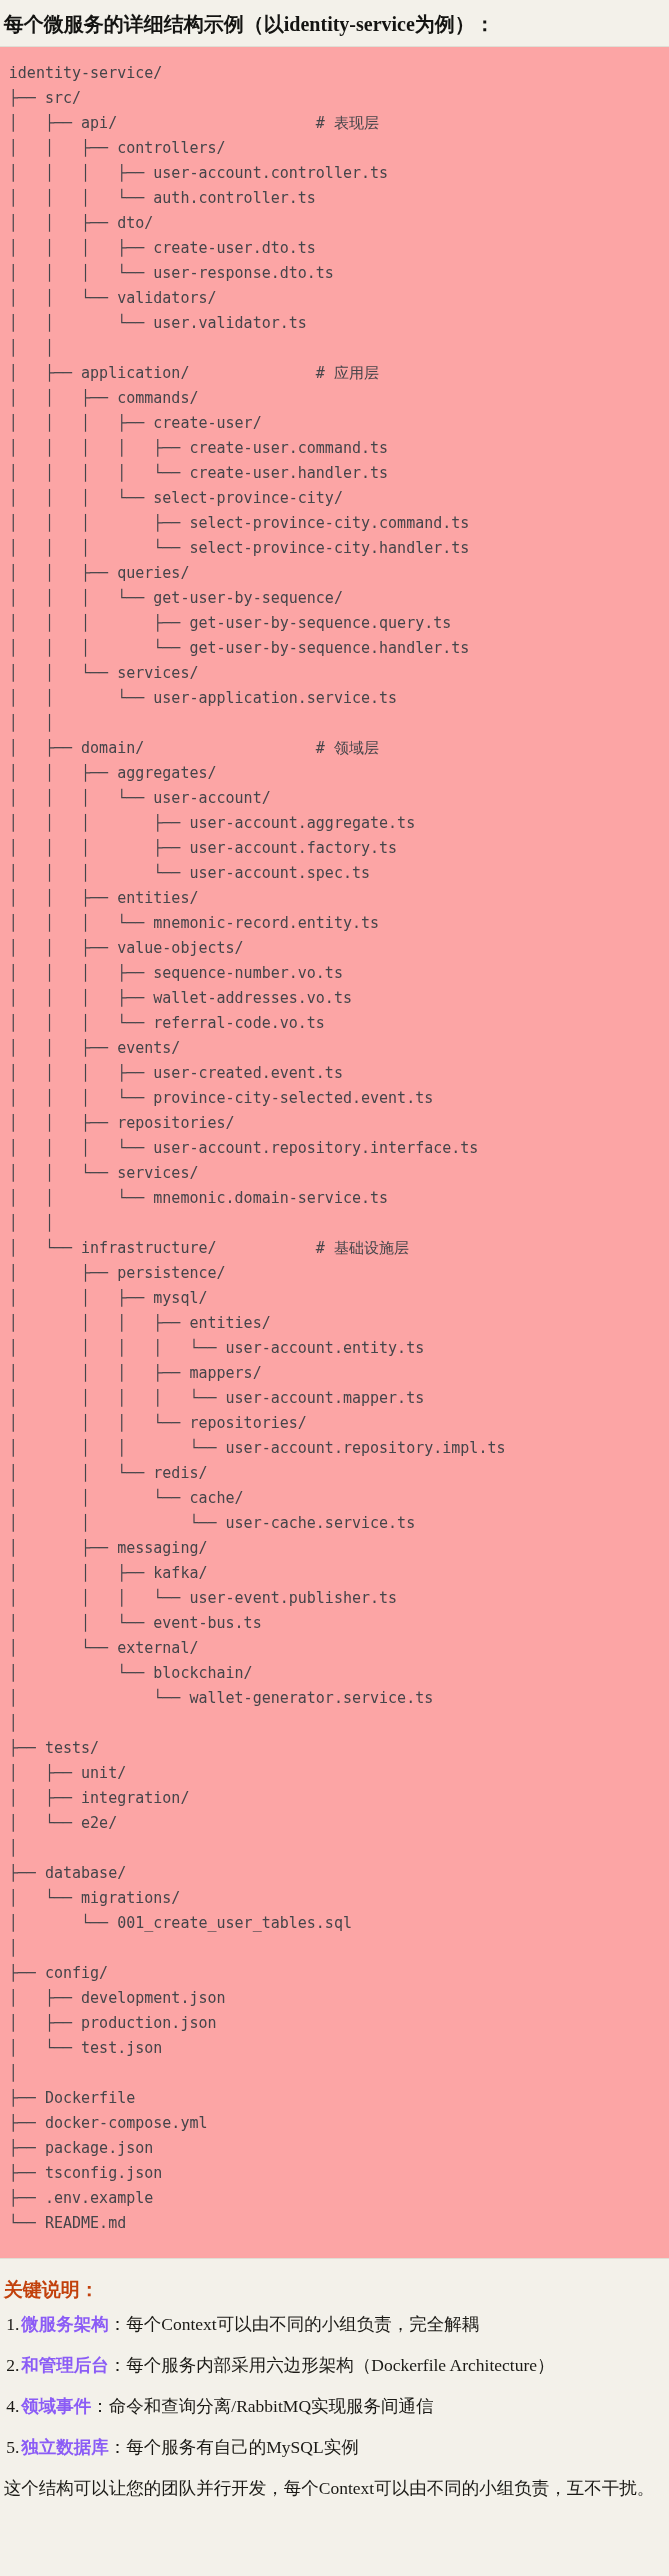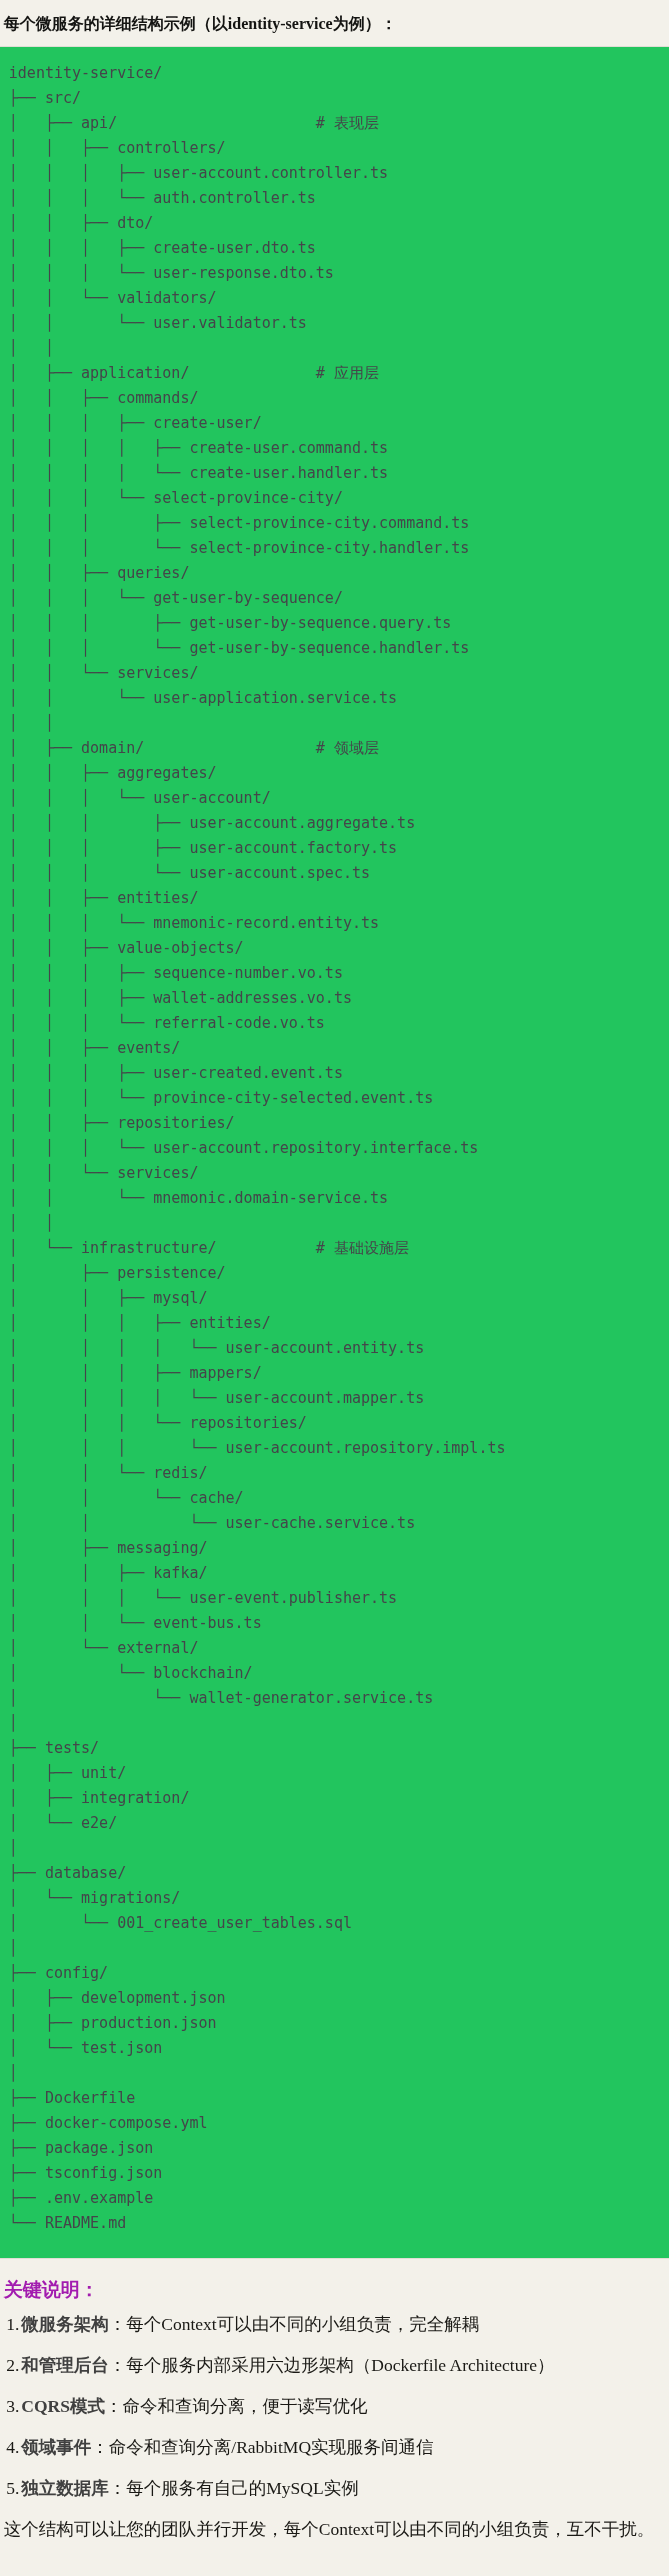--- a/index.html
+++ b/index.html
@@ -11,27 +11,27 @@
   }
   .page {
     width: 669px;
     min-height: 2576px;
     box-sizing: border-box;
     position: relative;
   }
   .doc-title {
     margin: 0;
     padding: 11.3px 3.8px 8.8px 3.8px;
-    font-size: 16px;
+    font-size: 20px;
     line-height: 26px;
     font-weight: bold;
     color: #141412;
   }
   .code-block {
-    background: #22c55e;
+    background: #fca5a5;
     border-top: 0.6px solid #E0DED5;
     border-bottom: 0.6px solid #E0DED5;
   }
   .code-block pre {
     margin: 0;
     padding: 13.8px 8.8px 22.5px 8.8px;
     font-family: "DejaVu Sans Mono", "Liberation Mono", monospace;
     font-size: 15px;
     line-height: 25px;
     color: #45454A;
@@ -39,37 +39,37 @@
     overflow: hidden;
   }
   .notes {
     padding: 0 5px 8.8px 3.8px;
   }
   .notes-heading {
     margin: 16.3px 0 0 0;
     font-size: 19px;
     line-height: 27.5px;
     font-weight: bold;
-    color: #a21caf;
+    color: #c2410c;
   }
   .notes-list {
     margin-top: 10px;
   }
   .note-item {
     margin: 0 0 18px 2.5px;
     font-size: 17.5px;
     line-height: 23px;
     color: #1A1915;
   }
   .note-item .num {
     margin-right: 1.9px;
   }
   .note-item .label {
     font-weight: bold;
-    color: #404040;
+    color: #8b5cf6;
   }
   .summary {
     margin: 17px 0 0 0;
     padding-left: 0;
     font-size: 17.5px;
     line-height: 23px;
     color: #1A1915;
   }
 </style>
 </head>
@@ -176,23 +176,20 @@
     <div class="notes-list">
 
       <div class="note-item">
         <span class="num">1.</span><span class="label">微服务架构</span><span class="sep">：</span><span class="text">每个Context可以由不同的小组负责，完全解耦</span>
       </div>
 
       <div class="note-item">
         <span class="num">2.</span><span class="label">和管理后台</span><span class="sep">：</span><span class="text">每个服务内部采用六边形架构（Dockerfile Architecture）</span>
       </div>
 
-      <div class="note-item">
-        <span class="num">3.</span><span class="label">CQRS模式</span><span class="sep">：</span><span class="text">命令和查询分离，便于读写优化</span>
-      </div>
 
       <div class="note-item">
         <span class="num">4.</span><span class="label">领域事件</span><span class="sep">：</span><span class="text">命令和查询分离/RabbitMQ实现服务间通信</span>
       </div>
 
       <div class="note-item">
         <span class="num">5.</span><span class="label">独立数据库</span><span class="sep">：</span><span class="text">每个服务有自己的MySQL实例</span>
       </div>
 
 

